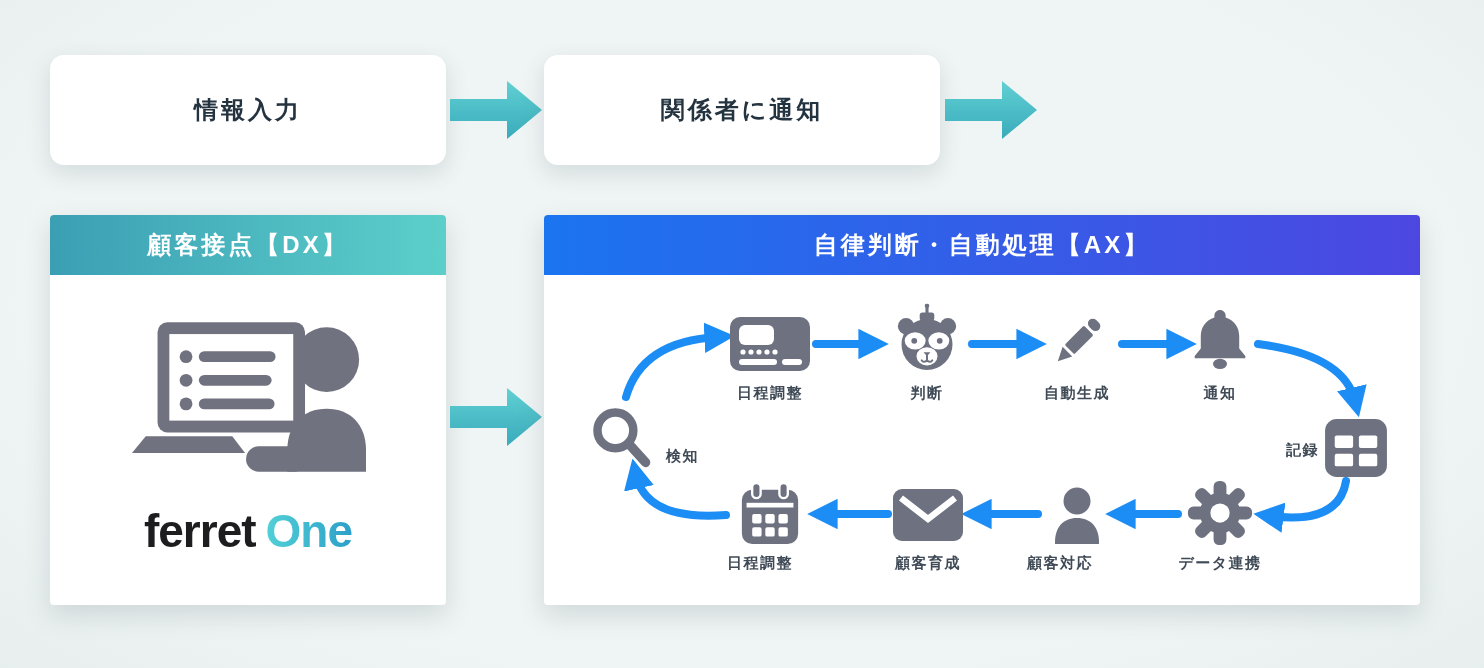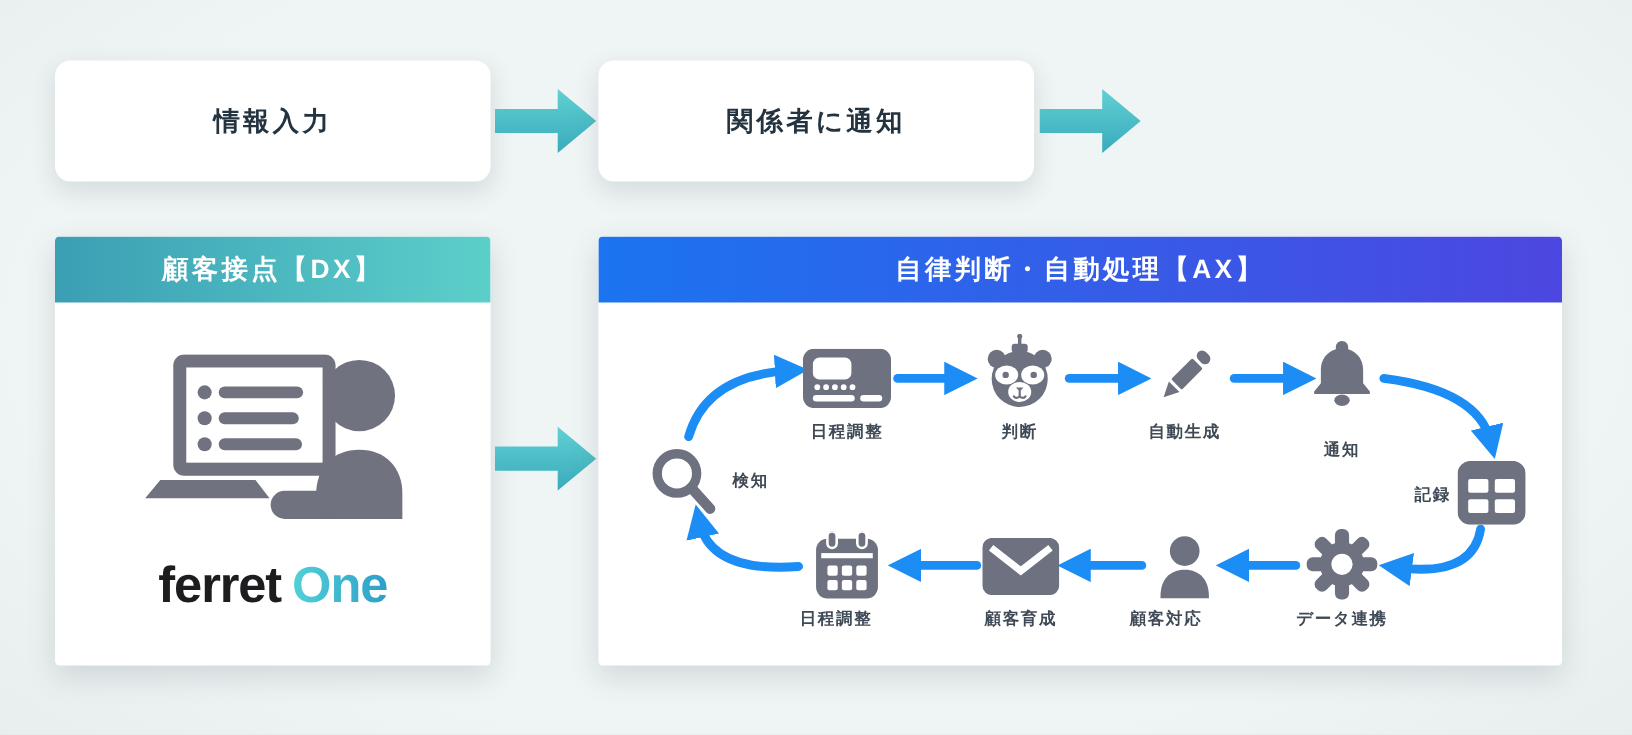--- a/index.html
+++ b/index.html
@@ -36,21 +36,21 @@
     background:linear-gradient(90deg,#52d0d6,#2d9fc9);
     -webkit-background-clip:text;background-clip:text;color:transparent;
   }
   .ax-body{position:relative;height:330px;}
   .cycle-arrows{position:absolute;left:0;top:0;pointer-events:none;}
   .node{position:absolute;transform:translate(-50%,-50%);line-height:0;}
   .node-label{
     position:absolute;transform:translate(-50%,-50%);
     font-size:15px;font-weight:bold;color:#3f4a56;letter-spacing:1.5px;white-space:nowrap;
   }
-  .node-label.anchor-left{transform:translate(0,-50%);}
+  .node-label.anchor-left{transform:translate(0,-50%);margin-top:19px;}
   .node-label.anchor-right{transform:translate(-100%,-50%);}
   .hidden-defs{position:absolute;width:0;height:0;}
 </style>
 </head>
 <body>
 
 <svg class="hidden-defs" aria-hidden="true">
   <defs>
     <linearGradient id="tealGrad" x1="0" y1="0" x2="0" y2="1">
       <stop offset="0" stop-color="#60d0d3"></stop>
@@ -179,21 +179,21 @@
         </svg>
       </div>
       <div class="node-label" style="left:533px;top:118px;text-align:center;">自動生成</div>
 
       <div class="node" style="left:676px;top:64px;">
         <svg width="60" height="62" viewBox="0 0 64 66">
           <path d="M32,2 c-3.3,0 -6,2.7 -6,6 v2 c-9,2.8 -14.5,10.2 -14.5,20 v13 l-6.5,8 v2.5 h54 V51 l-6.5,-8 v-13 c0,-9.8 -5.5,-17.2 -14.5,-20 V8 c0,-3.3 -2.7,-6 -6,-6 z" fill="#6e7280"></path>
           <ellipse cx="32" cy="59.5" rx="7.5" ry="5.5" fill="#6e7280"></ellipse>
         </svg>
       </div>
-      <div class="node-label" style="left:676px;top:134px;">通知</div>
+      <div class="node-label" style="left:676px;top:118px;">通知</div>
 
       <div class="node" style="left:812px;top:173px;">
         <svg width="62" height="58" viewBox="0 0 64 60">
           <rect width="64" height="60" rx="12" fill="#6e7280"></rect>
           <rect x="10" y="17" width="19" height="13" rx="2" fill="#ffffff"></rect>
           <rect x="35" y="17" width="19" height="13" rx="2" fill="#ffffff"></rect>
           <rect x="10" y="36" width="19" height="13" rx="2" fill="#ffffff"></rect>
           <rect x="35" y="36" width="19" height="13" rx="2" fill="#ffffff"></rect>
         </svg>
       </div>

